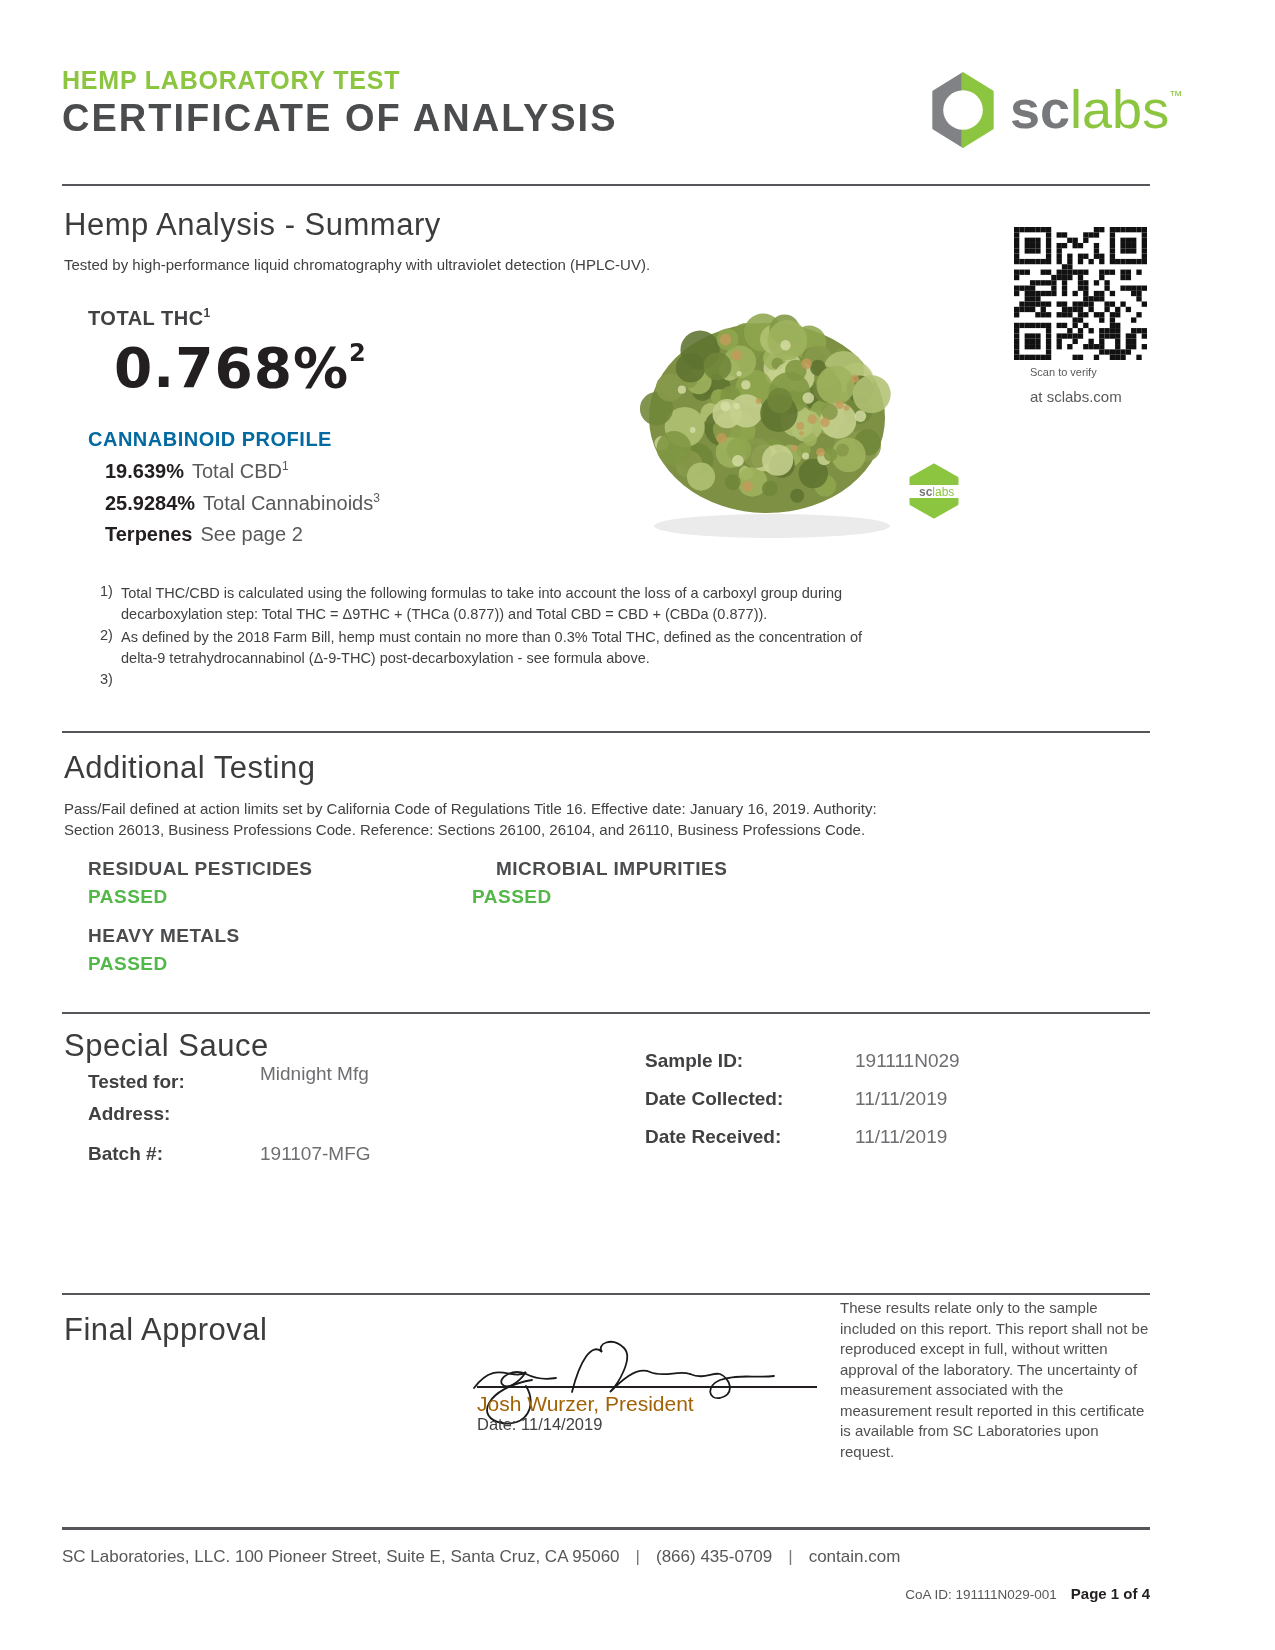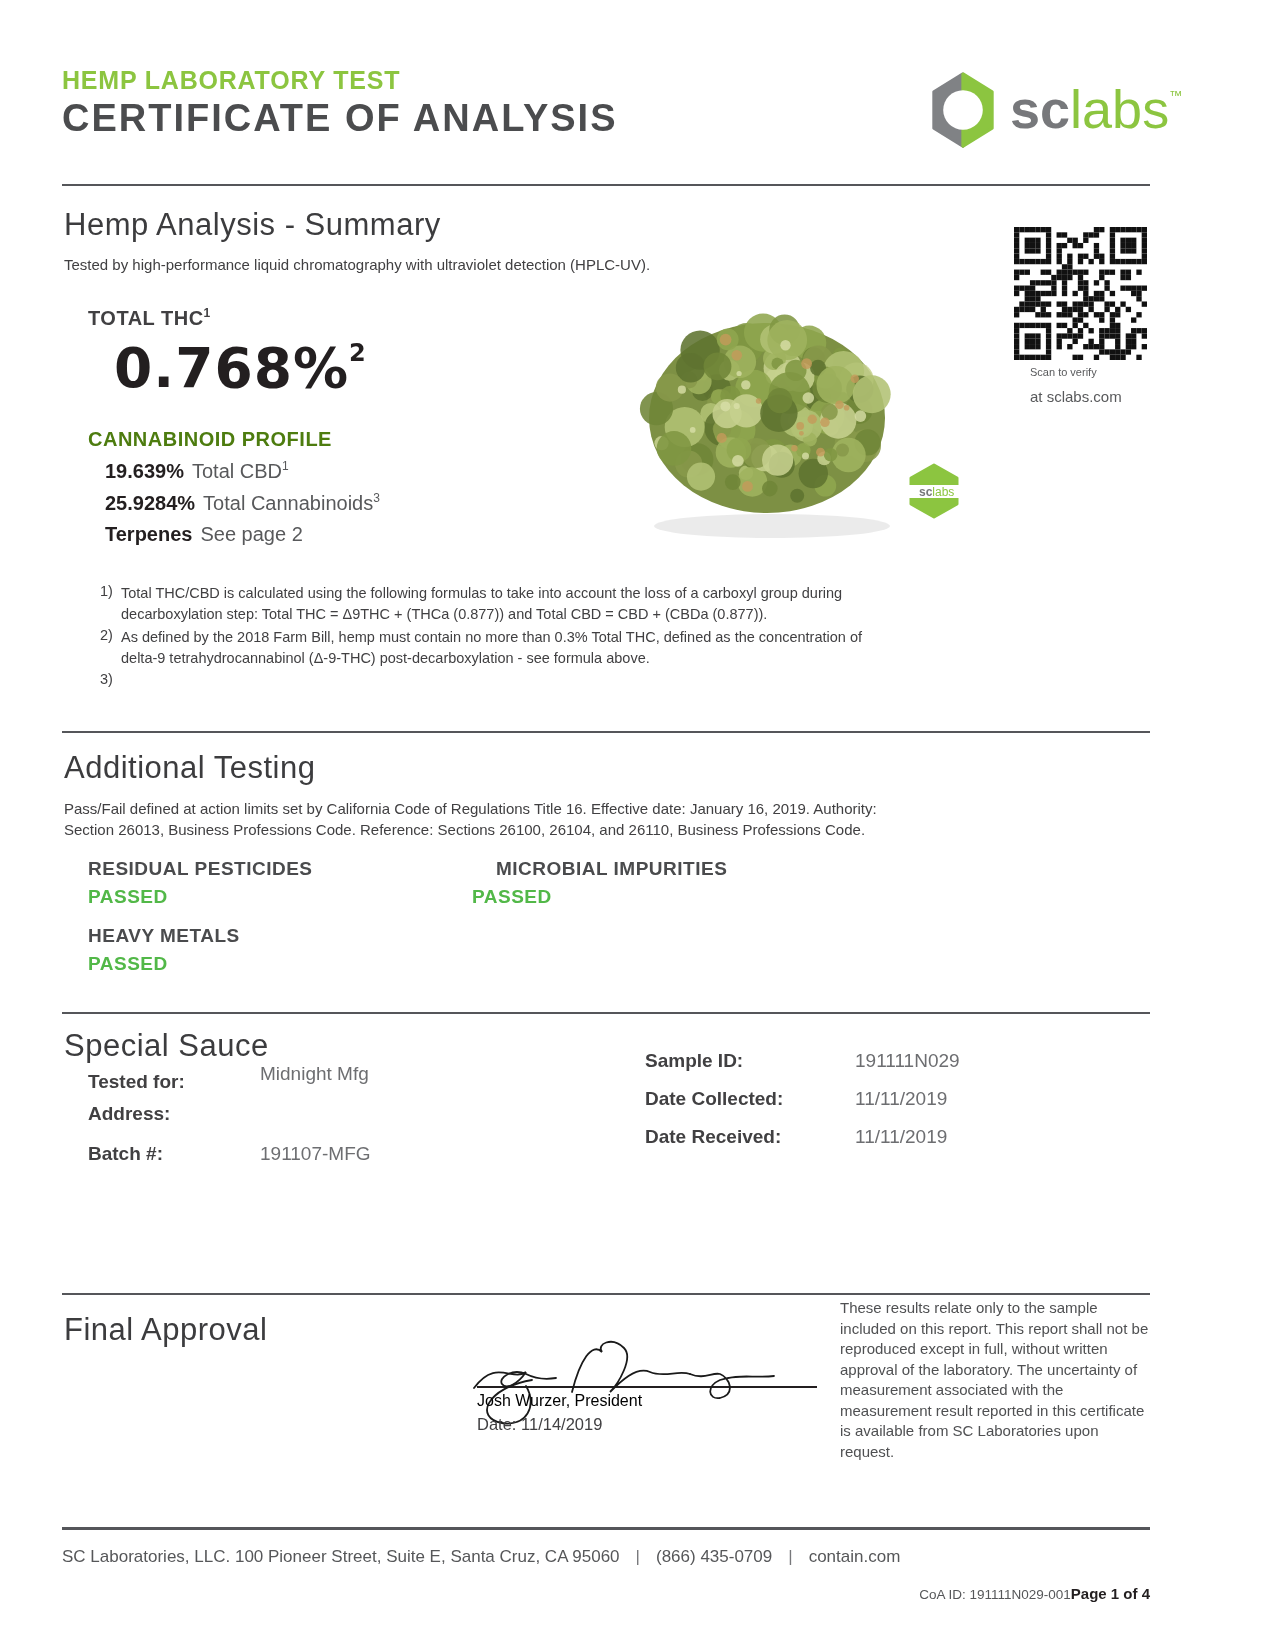--- a/index.html
+++ b/index.html
@@ -25,49 +25,49 @@
   
   .qr-box { left:1014px; top:227px; width:133px; height:133px; }
   .qr-cap1 { left:1030px; top:366px; font-size:11px; color:#58595b; }
   .qr-cap2 { left:1030px; top:388px; font-size:15px; color:#58595b; }
 
   
   .thc-label { left:88px; top:306px; font-size:20px; font-weight:700; letter-spacing:.5px; color:#414042; }
   .thc-label sup, .profile-item sup, .profile-title sup { font-size:12px; }
   .thc-value { left:114px; top:336px; font-family:"DejaVu Sans","Liberation Sans",sans-serif; font-size:55px; font-weight:700; color:#231f20; letter-spacing:1px; }
   .thc-value sup { font-size:24px; vertical-align:26px; }
-  .profile-title { left:88px; top:428px; font-size:20px; font-weight:700; letter-spacing:.5px; color:#4d7c0f; }
+  .profile-title { left:88px; top:428px; font-size:20px; font-weight:700; letter-spacing:.5px; color:#0369a1; }
   .profile-item { font-size:20px; color:#58595b; white-space:nowrap; }
   .profile-item b { color:#231f20; font-weight:700; margin-right:8px; }
 
   
   .fn-num { font-size:14.5px; color:#414042; }
   .fn-text { font-size:14.5px; color:#414042; line-height:1.42; width:762px; }
 
   
   .at-intro { font-size:15px; color:#414042; white-space:nowrap; }
   .test-name { font-size:19px; font-weight:700; letter-spacing:.5px; color:#4a4b4d; }
   .test-result { font-size:19px; font-weight:700; letter-spacing:.5px; color:#52b848; }
 
   
   .field-label { font-size:19px; font-weight:700; color:#414042; }
   .field-value { font-size:19px; color:#6d6e71; }
 
   
   .disclaimer { left:840px; top:1298px; width:314px; font-size:15px; line-height:1.37; color:#4f5052; }
   .sig-line { left:477px; top:1386px; width:340px; height:2px; background:#231f20; }
-  .sig-name { left:477px; top:1392px; font-size:16px; color:#000000; }
+  .sig-name { left:477px; top:1392px; font-size:21px; color:#a16207; }
   .sig-date { left:477px; top:1415px; font-size:16.5px; color:#414042; }
 
   
   .footer-rule { top:1527px; height:3px; background:#55565a; }
   .footer-line1 { left:62px; top:1547px; font-size:17px; color:#565759; white-space:nowrap; }
   .footer-line1 .pipe { margin:0 16px; color:#77787b; }
   .footer-legal { left:62px; top:1588px; font-size:12.5px; color:#565759; white-space:nowrap; }
-  .footer-right { right:125px; top:1585px; font-size:13.5px; color:#565759; white-space:nowrap; display:flex; align-items:baseline; }
+  .footer-right { right:125px; top:1585px; font-size:13.5px; color:#565759; white-space:nowrap; display:flex; gap:14px; align-items:baseline; }
   .footer-right .pg { font-weight:700; font-size:15px; color:#231f20; }
 
   
   .bud-badge { left:905px; top:462px; width:58px; height:58px; background:#fff; }
 </style>
 </head>
 <body>
 
 <div id="page">
 

